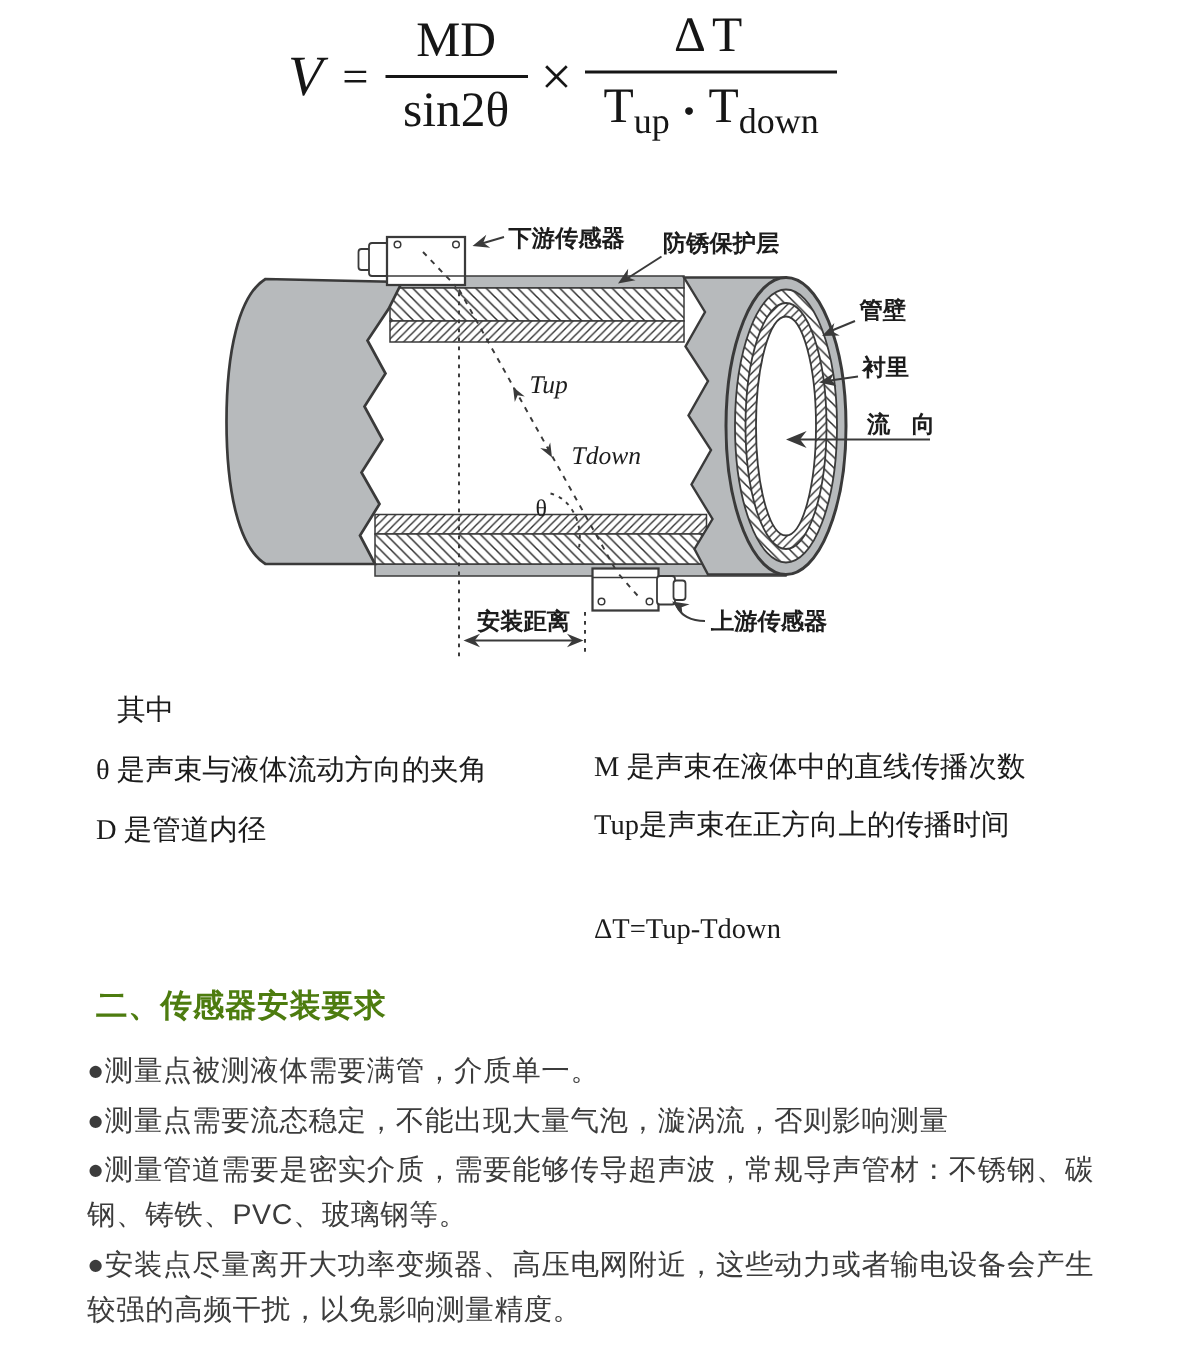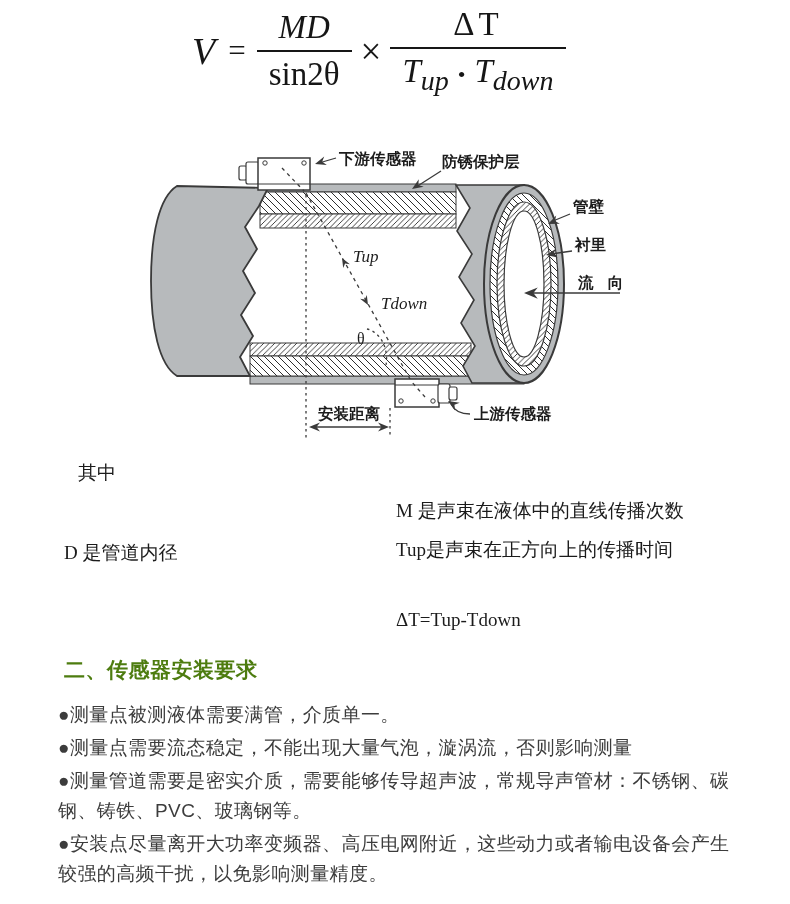--- a/index.html
+++ b/index.html
@@ -7,24 +7,24 @@
         font-family:"Liberation Sans",sans-serif;}
 
   
   .formula{position:absolute;left:192px;top:6px;display:flex;align-items:center;
            font-family:"Liberation Serif",serif;color:#161616;}
   .fv{font-size:38px;font-style:italic;margin-right:13px;}
   .feq{font-size:31px;margin-right:11px;}
   .frac{display:inline-flex;flex-direction:column;align-items:center;font-size:33px;line-height:1.15;}
   .frac .num{padding:0 12px 3px;}
   .frac .den{border-top:2.5px solid #161616;padding:4px 12px 0;white-space:nowrap;}
-  .it{font-style:italic;}
+  .it{}
   .dt{letter-spacing:4px;}
   .ftimes{font-size:37px;margin:0 9px;}
-  .den sub{font-size:28px;font-style:italic;letter-spacing:0;}
+  .den sub{font-size:24px;letter-spacing:0;}
   .dot{font-size:22px;margin:0 9px;}
 
   
   svg.diagram{position:absolute;left:120px;top:135px;width:660px;height:320px;}
   .ln{stroke:#3a3a3a;stroke-width:1.3;fill:none;}
   .lnthin{stroke:#3a3a3a;stroke-width:1;fill:none;}
   .dash{stroke:#3a3a3a;stroke-width:1.3;fill:none;stroke-dasharray:3.5 4;}
   .dot-l{stroke:#3a3a3a;stroke-width:1.3;fill:none;stroke-dasharray:2.5 3.5;}
   text.cjk{font-family:"Liberation Sans",sans-serif;font-size:15.5px;font-weight:600;fill:#1c1c1c;}
   text.itl{font-family:"Liberation Serif",serif;font-style:italic;font-size:17px;fill:#1c1c1c;}
@@ -147,20 +147,21 @@
       <use href="#ah" transform="translate(404,158) rotate(180) scale(1.25)"></use>
       <text x="458" y="153" class="cjk" letter-spacing="5">流 向</text>
 
       <path d="M350,279 Q336,279 331,269" class="ln"></path>
       <use href="#ah" transform="translate(328,266) rotate(211)"></use>
       <text x="354" y="284" class="cjk">上游传感器</text>
     </g>
   </svg>
 
   <div class="defs-text" style="left:78px;top:460px;">其中</div>
+  <div class="defs-text" style="left:64px;top:500px;">θ 是声束与液体流动方向的夹角</div>
   <div class="defs-text" style="left:64px;top:540px;">D 是管道内径</div>
   <div class="defs-text" style="left:396px;top:498px;">M 是声束在液体中的直线传播次数</div>
   <div class="defs-text" style="left:396px;top:537px;">Tup是声束在正方向上的传播时间</div>
   <div class="defs-text" style="left:396px;top:609px;">ΔT=Tup-Tdown</div>
 
   <div class="sec-heading">二、传感器安装要求</div>
   <div class="bullets">
     <p>●测量点被测液体需要满管，介质单一。</p>
     <p>●测量点需要流态稳定，不能出现大量气泡，漩涡流，否则影响测量</p>
     <p>●测量管道需要是密实介质，需要能够传导超声波，常规导声管材：不锈钢、碳钢、铸铁、PVC、玻璃钢等。</p>

